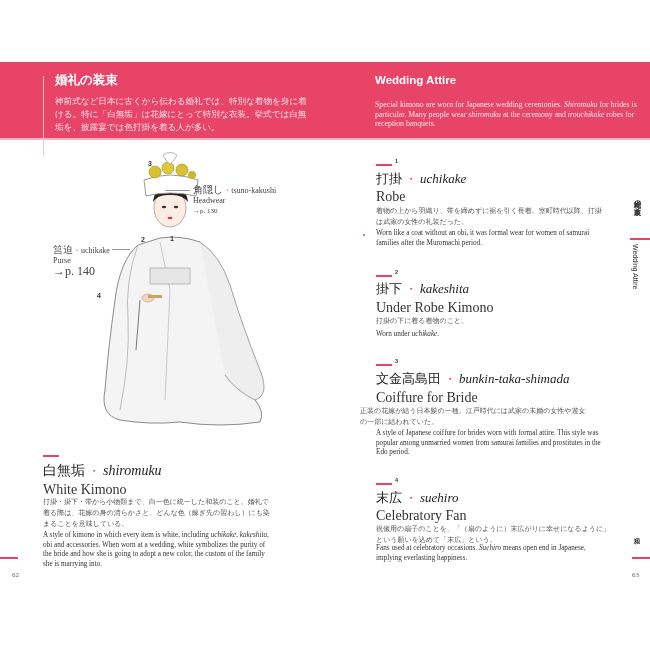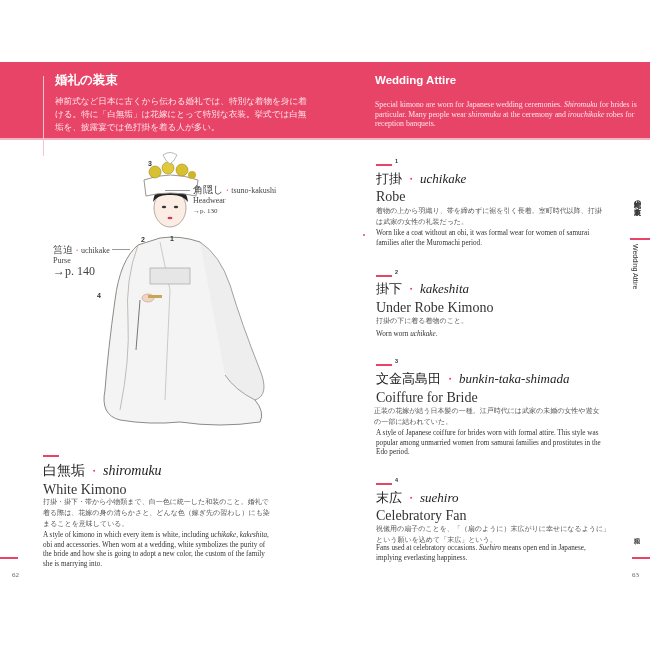--- a/index.html
+++ b/index.html
@@ -116,27 +116,27 @@
 <div class="entry-sub" style="left:376px;top:189px">Robe</div>
 <div class="entry-jp" style="left:376px;top:206px;width:232px">着物の上から羽織り、帯を締めずに裾を引く長着。室町時代以降、打掛は武家の女性の礼装だった。</div>
 <div class="pink-dot" style="left:363px;top:234px"></div>
 <div class="entry-en" style="left:376px;top:229px;width:232px">Worn like a coat without an obi, it was formal wear for women of samurai families after the Muromachi period.</div>
 
 <div class="pink-dash" style="left:376px;top:275px;width:16px"></div>
 <span class="entry-num" style="left:395px;top:269px">2</span>
 <div class="entry-title" style="left:376px;top:280px"><span>掛下</span><span class="dot">・</span><span class="rom">kakeshita</span></div>
 <div class="entry-sub" style="left:376px;top:300px">Under Robe Kimono</div>
 <div class="entry-jp" style="left:376px;top:316px;width:232px">打掛の下に着る着物のこと。</div>
-<div class="entry-en" style="left:376px;top:330px;width:232px"><span>Worn worn </span><i>uchikake</i><span>.</span></div>
+<div class="entry-en" style="left:376px;top:330px;width:232px"><span>Worn under </span><i>uchikake</i><span>.</span></div>
 
 <div class="pink-dash" style="left:376px;top:364px;width:16px"></div>
 <span class="entry-num" style="left:395px;top:358px">3</span>
 <div class="entry-title" style="left:376px;top:370px"><span>文金高島田</span><span class="dot">・</span><span class="rom">bunkin-taka-shimada</span></div>
 <div class="entry-sub" style="left:376px;top:390px">Coiffure for Bride</div>
-<div class="entry-jp" style="left:374px;top:406px;width:232px">正装の花嫁が結う日本髪の一種。江戸時代には武家の未婚の女性や遊女の一部に結われていた。</div>
+<div class="entry-jp" style="left:360px;top:406px;width:232px">正装の花嫁が結う日本髪の一種。江戸時代には武家の未婚の女性や遊女の一部に結われていた。</div>
 <div class="entry-en" style="left:376px;top:429px;width:232px">A style of Japanese coiffure for brides worn with formal attire. This style was popular among unmarried women from samurai families and prostitutes in the Edo period.</div>
 
 <div class="pink-dash" style="left:376px;top:483px;width:16px"></div>
 <span class="entry-num" style="left:395px;top:477px">4</span>
 <div class="entry-title" style="left:376px;top:489px"><span>末広</span><span class="dot">・</span><span class="rom">suehiro</span></div>
 <div class="entry-sub" style="left:376px;top:508px">Celebratory Fan</div>
 <div class="entry-jp" style="left:376px;top:524px;width:236px">祝儀用の扇子のことを、「（扇のように）末広がりに幸せになるように」という願いを込めて「末広」という。</div>
 <div class="entry-en" style="left:376px;top:544px;width:236px"><span>Fans used at celebratory occasions. </span><i>Suehiro</i><span> means open end in Japanese, implying everlasting happiness.</span></div>
 
 <div class="side-tab" style="left:632px;top:195px;font-family:'DejaVu Sans',sans-serif;font-weight:bold">婚礼の装束</div>

